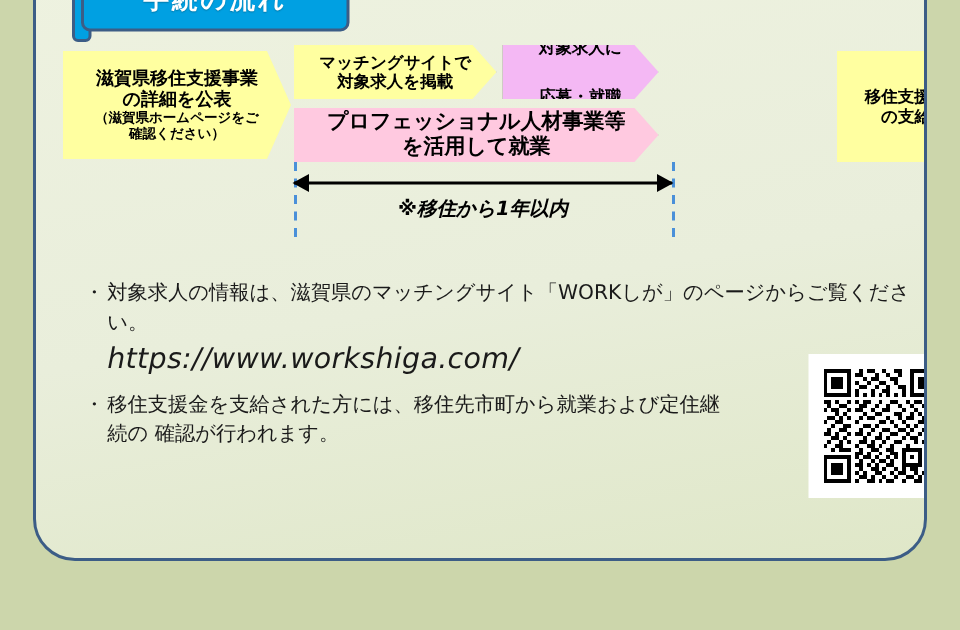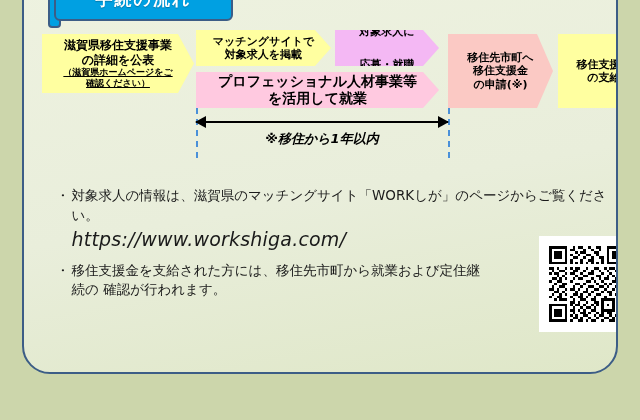--- a/index.html
+++ b/index.html
@@ -84,30 +84,30 @@
     justify-content: center;
     text-align: center;
     color: #000;
     font-weight: bold;
     line-height: 1.22;
     filter: drop-shadow(1px 1px 0 #000) drop-shadow(-1px 1px 0 #000)
             drop-shadow(1px -1px 0 #000) drop-shadow(-1px -1px 0 #000);
     clip-path: polygon(0 0, calc(100% - 16px) 0, 100% 50%, calc(100% - 16px) 100%, 0 100%);
   }
   .chev .ln { display: block; white-space: nowrap; }
-  .chev .small { font-size: 9px; font-weight: bold; line-height: 1.2; text-decoration: underline; }
+  .chev .small { font-size: 9px; font-weight: bold; line-height: 1.2; }
 
   .c-yellow { background: #ffffa0; }
   .c-pink   { background: #ffc9e0; }
   .c-violet { background: #f4b8f4; gap: 20px; }
   .c-salmon { background: #fbc9c4; }
 
   
   #box-publish {
-    left: 18px; top: 62px; width: 152px; height: 59px; font-size: 12px;
+    left: 18px; top: 62px; width: 152px; height: 72px; font-size: 12px;
   }
   #box-matching {
     left: 172px; top: 58px; width: 135px; height: 36px; font-size: 11px; justify-content: center;
   }
   #box-apply {
     left: 311px; top: 58px; width: 104px; height: 36px; font-size: 11px;
   }
   #box-professional {
     left: 172px; top: 100px; width: 243px; height: 36px; font-size: 14px;
   }
@@ -226,25 +226,20 @@
   <div class="chev c-violet" id="box-apply">
     <span class="ln">対象求人に</span>
     <span class="ln">応募・就職</span>
   </div>
 
   <div class="chev c-pink" id="box-professional">
     <span class="ln">プロフェッショナル人材事業等</span>
     <span class="ln">を活用して就業</span>
   </div>
 
-  <div class="chev c-salmon" id="box-request">
-    <span class="ln">移住先市町へ</span>
-    <span class="ln">移住支援金</span>
-    <span class="ln">の申請(※)</span>
-  </div>
 
   <div class="chev c-yellow" id="box-payment">
     <span class="ln">移住支援金</span>
     <span class="ln">の支給</span>
   </div>
 
   <div class="dash-line" id="dash-left"></div>
   <div class="dash-line" id="dash-right"></div>
   <div id="span-arrow"></div>
   <div id="span-label">※移住から1年以内</div>

